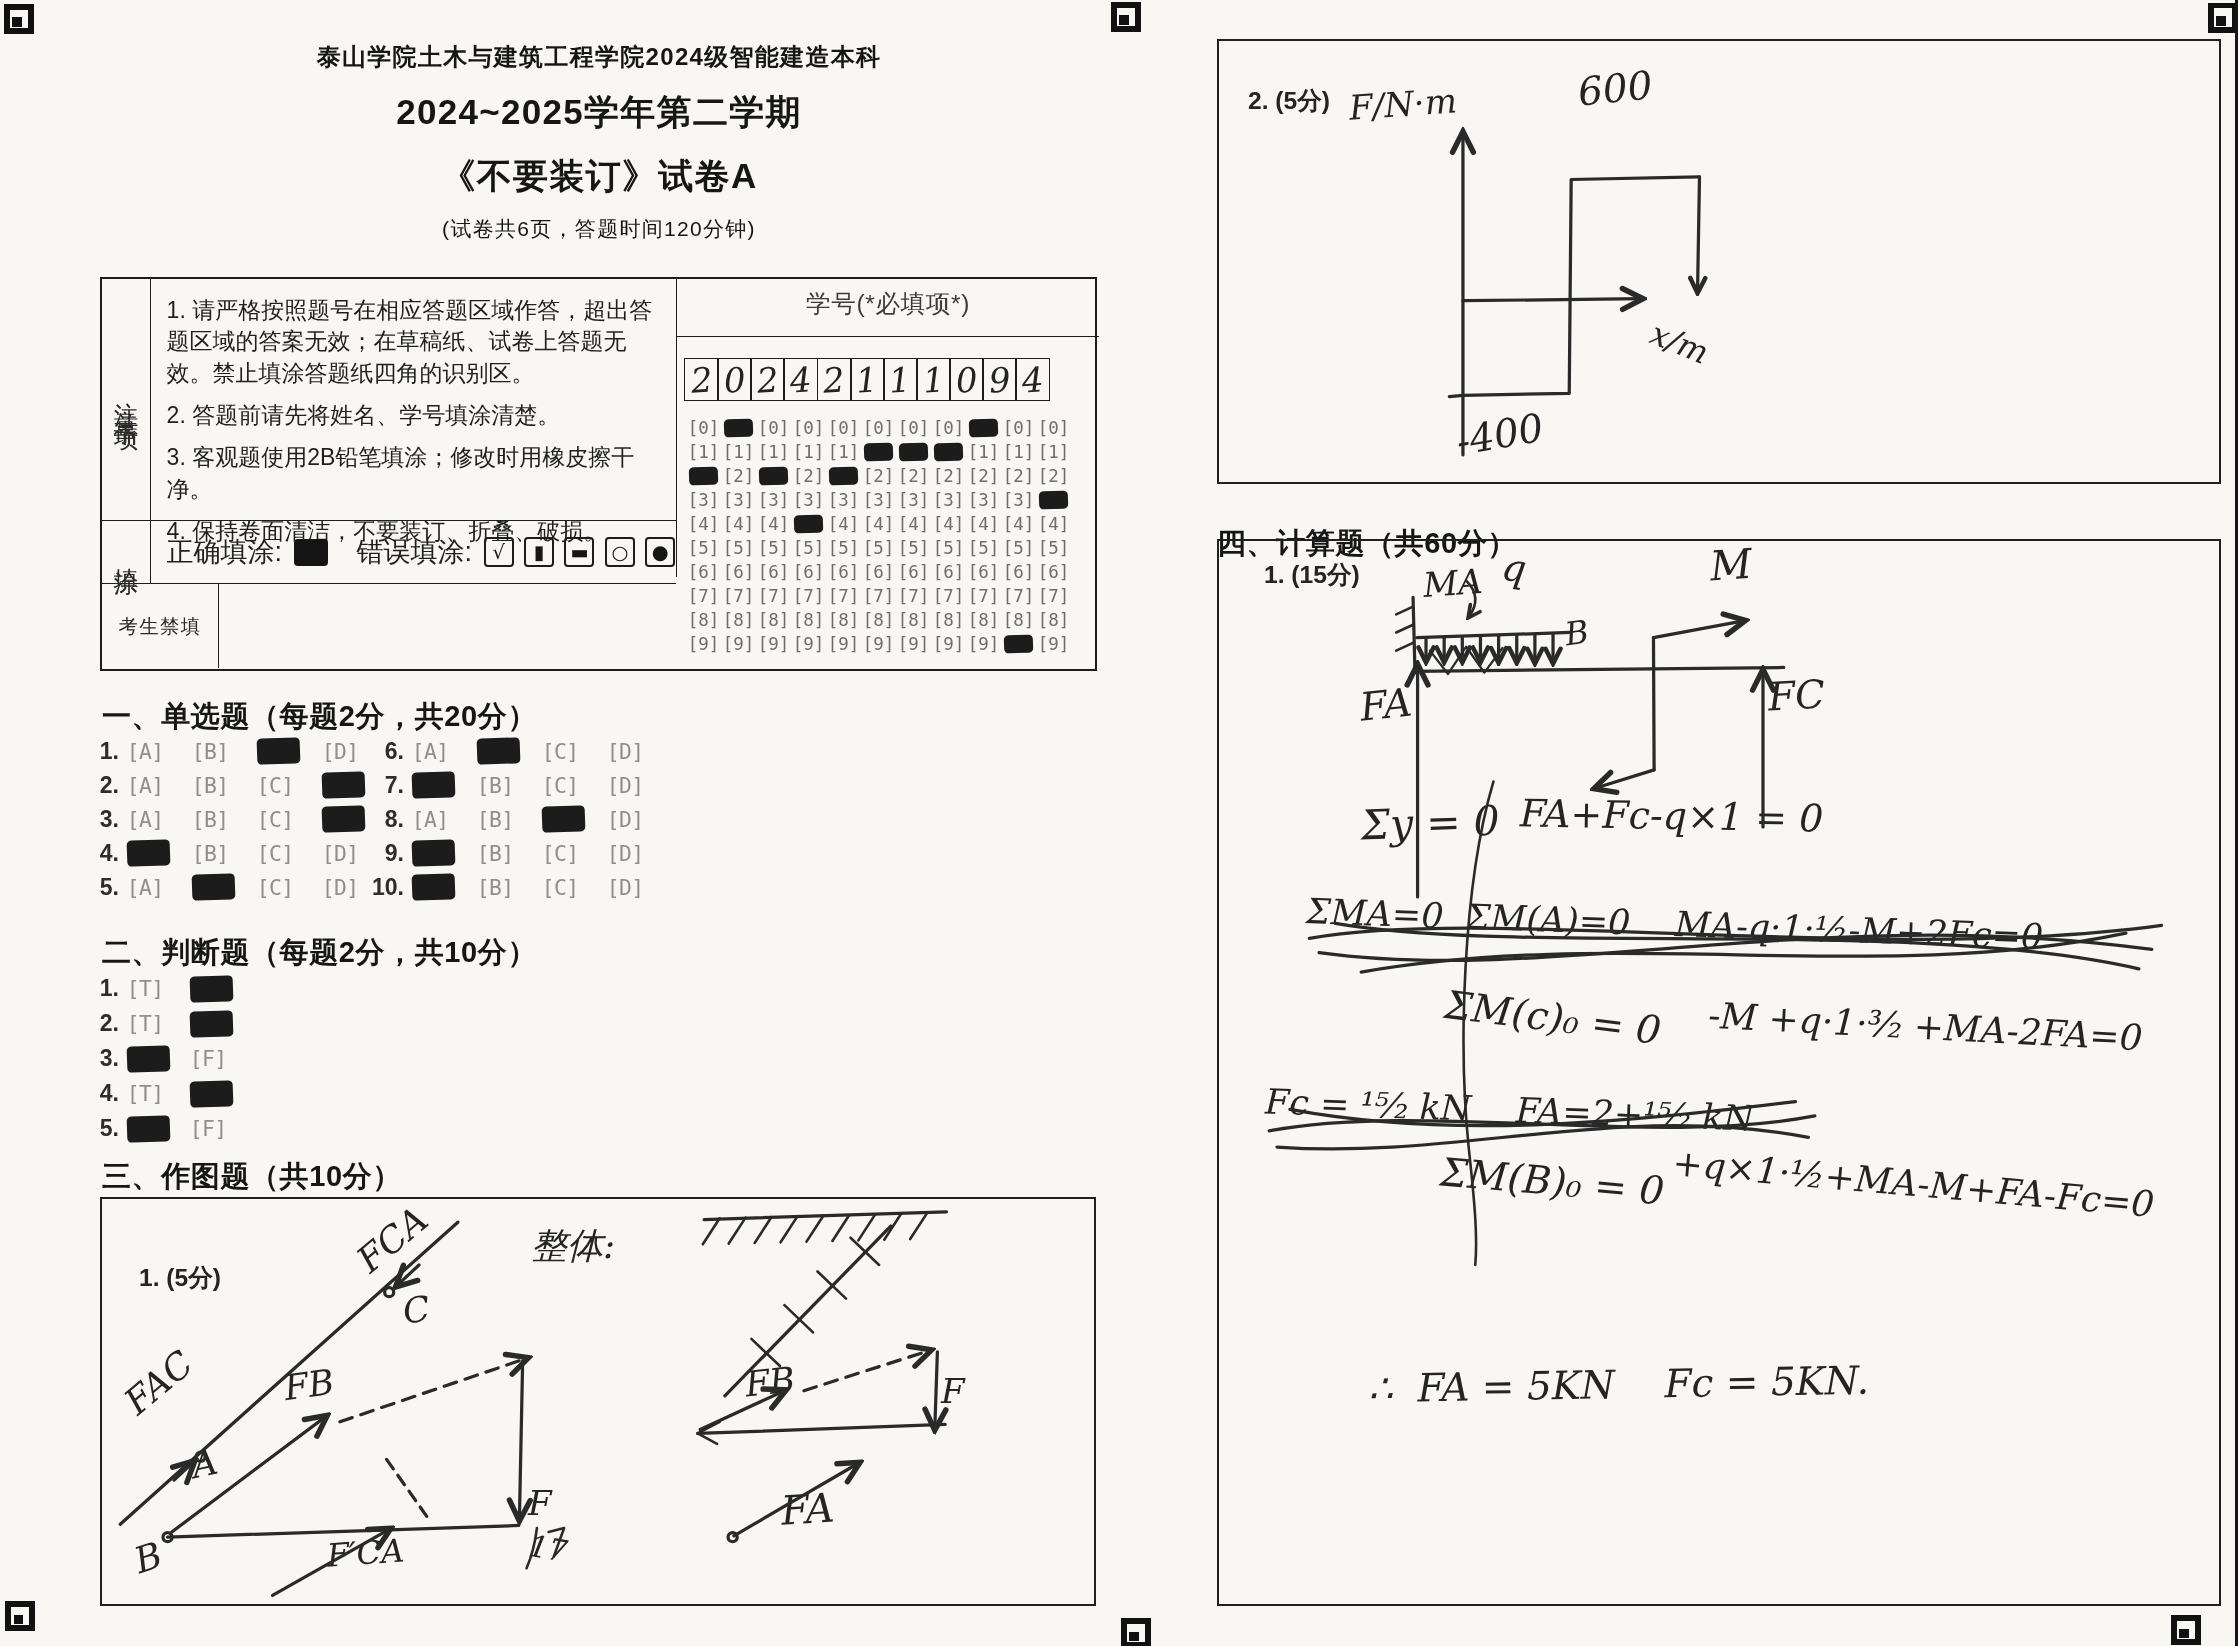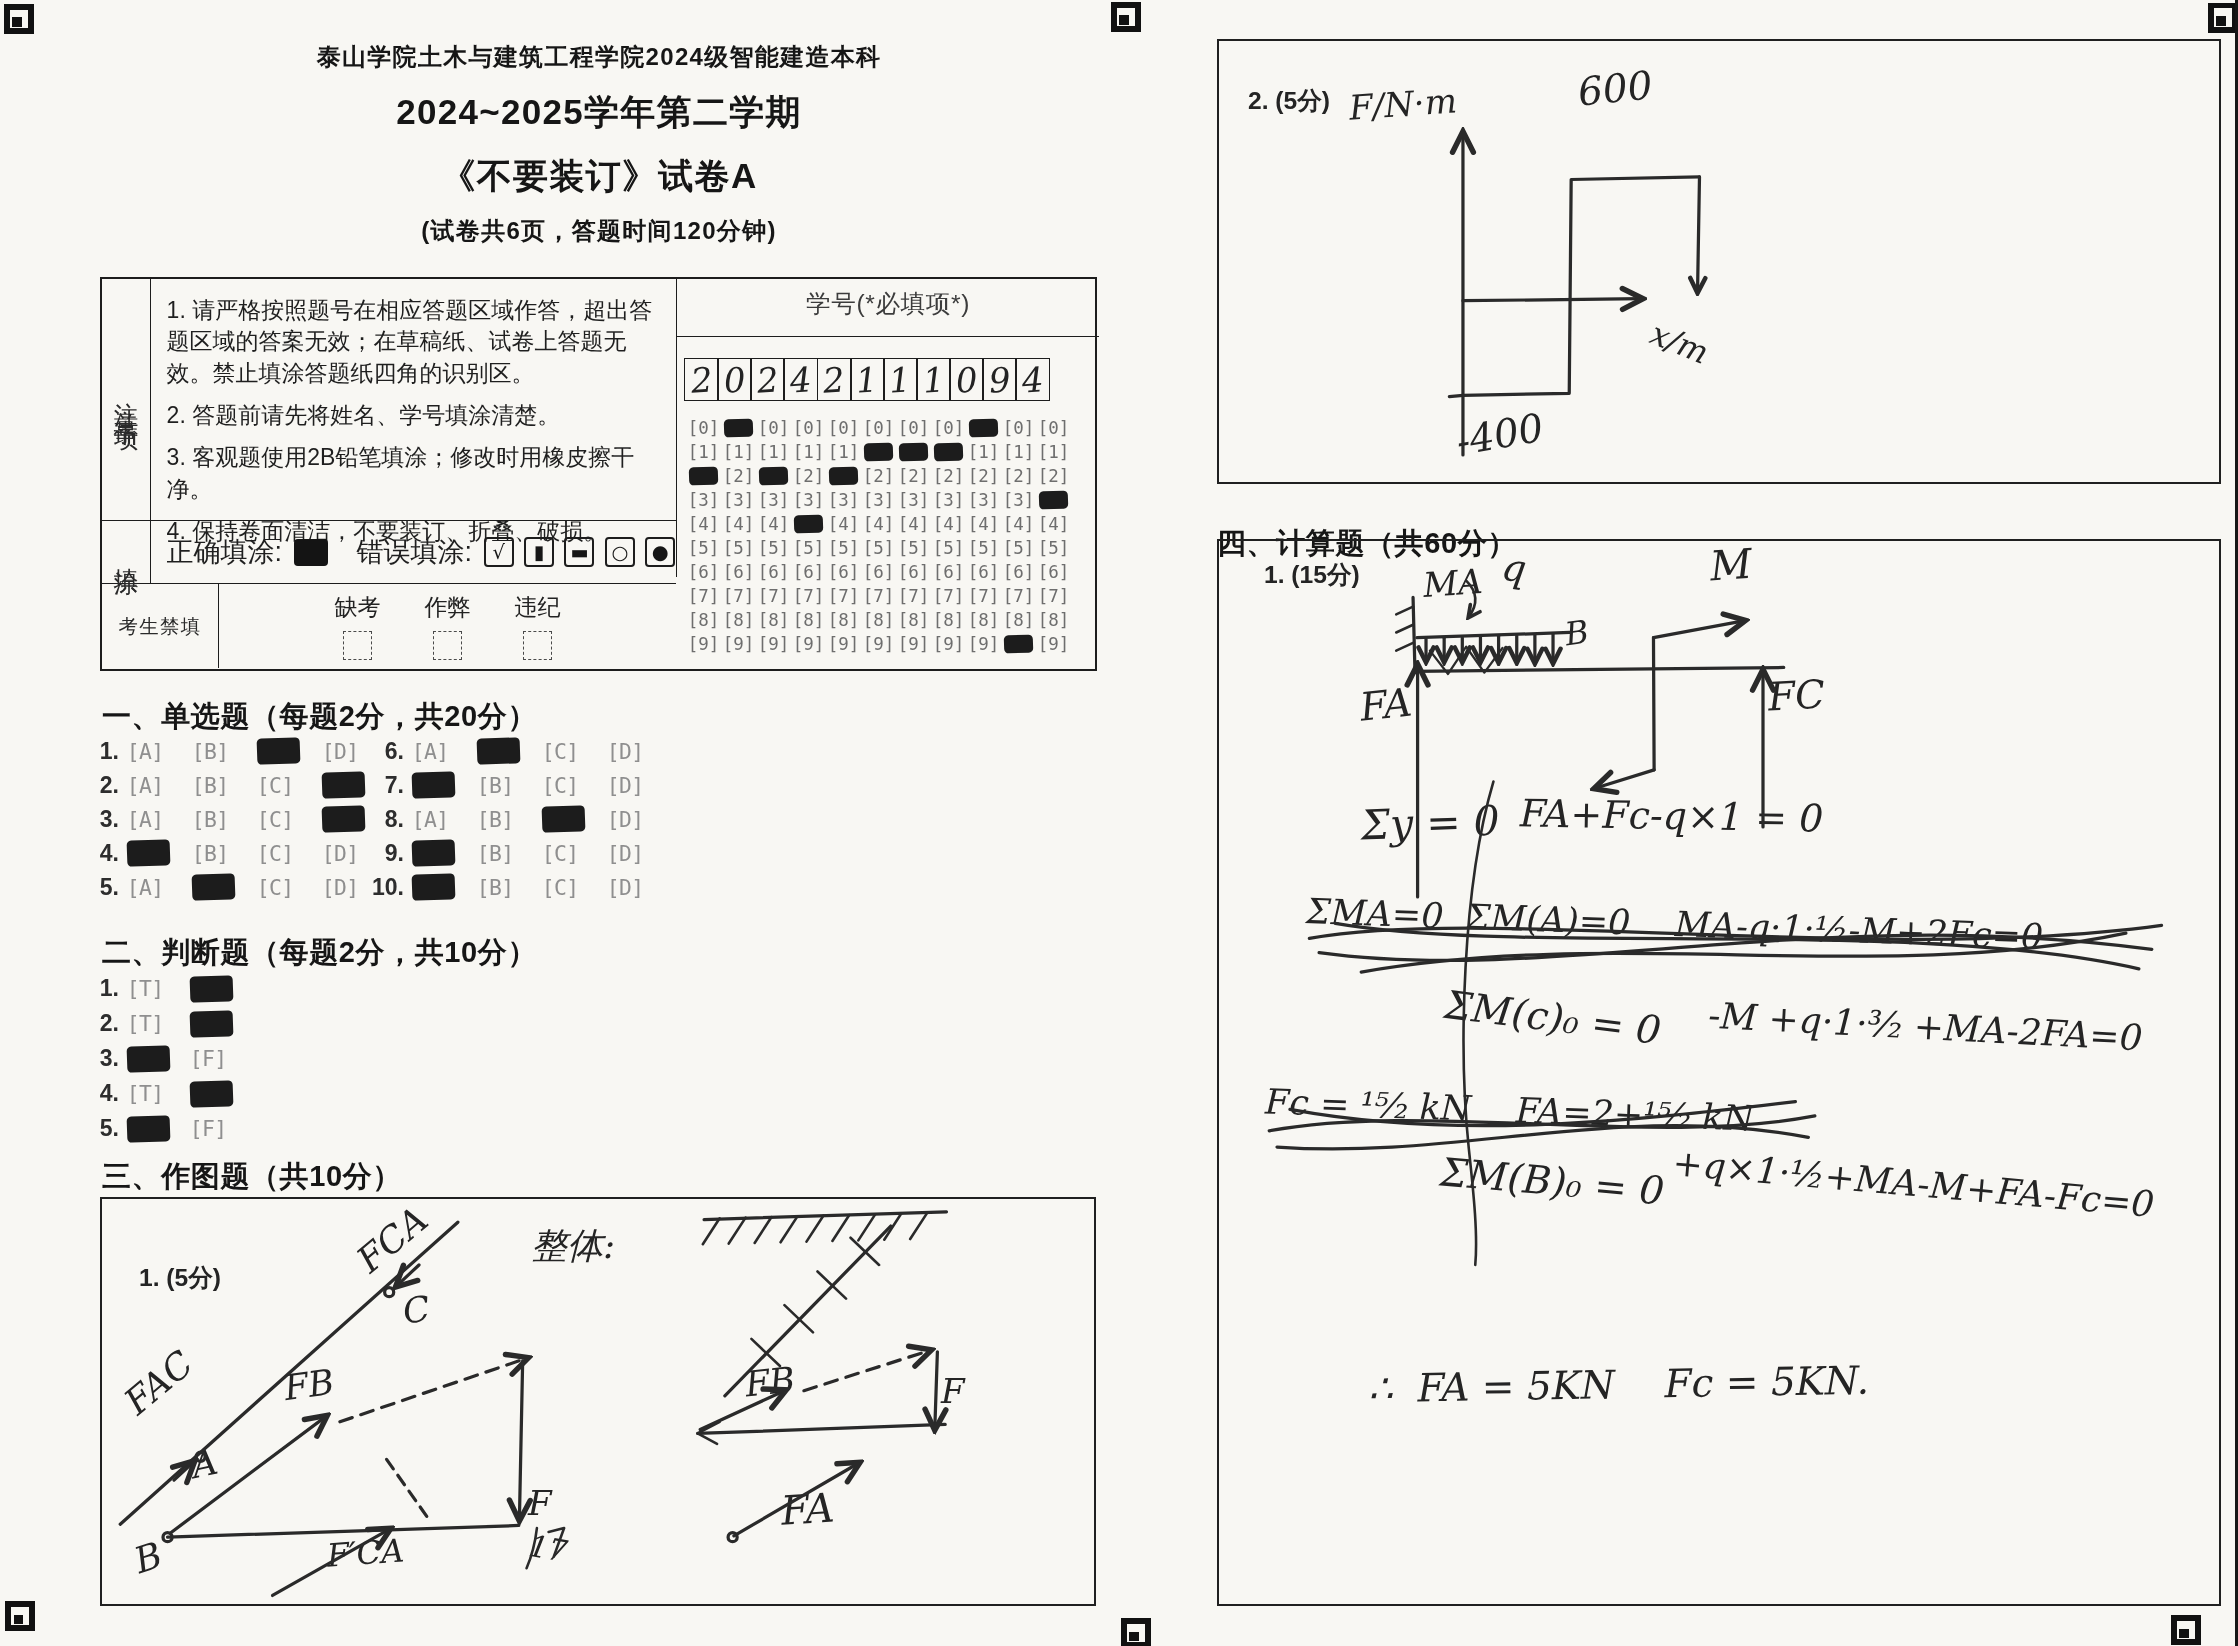--- a/index.html
+++ b/index.html
@@ -8,21 +8,21 @@
   .edge-strip{position:absolute;right:0;top:0;width:3.9px;height:100%;background:#161616;}
   
   .mark{position:absolute;width:30px;height:30px;background:#111;}
   .mark::before{content:"";position:absolute;left:5.8px;top:5.8px;right:5.8px;bottom:5.8px;background:#f8f7f3;}
   .mark::after{content:"";position:absolute;left:8.4px;top:13.6px;width:9.7px;height:9.7px;background:#111;}
   
   .title-block{position:absolute;left:100px;top:41px;width:998px;text-align:center;letter-spacing:1.3px;color:#161616;}
   .t1{font-size:24px;font-weight:600;margin-bottom:15.6px;}
   .t2{font-size:35px;font-weight:600;margin-bottom:17px;}
   .t3{font-size:35px;font-weight:600;margin-bottom:15.6px;}
-  .t4{font-size:24px;font-weight:700;}
+  .t4{font-size:21px;font-weight:400;}
   
   .notice-table{position:absolute;left:100px;top:277px;width:997px;height:394px;border:2.6px solid #1d1d1d;box-sizing:border-box;}
   .rowA,.rowB,.rowC{position:absolute;left:0;width:574px;box-sizing:border-box;display:flex;}
   .rowA{top:0;height:242px;border-bottom:1.9px solid #1d1d1d;}
   .rowB{top:242px;height:63px;border-bottom:1.9px solid #1d1d1d;}
   .rowC{top:305px;height:84px;}
   .side{border-right:1.9px solid #1d1d1d;display:flex;align-items:center;justify-content:center;box-sizing:border-box;flex:none;}
   .sideA,.sideB{width:49px;}
   .sideC{width:117px;}
   .vtext{writing-mode:vertical-rl;letter-spacing:9px;font-size:24.6px;color:#2a2a2a;}
@@ -115,34 +115,20 @@
             <span class="wbox">▬</span>
             <span class="wbox">○</span>
             <span class="wbox">●</span>
           </span>
       </div>
     </div>
     <div class="rowC">
       <div class="side sideC">
         <span>考生禁填</span>
       </div>
-      <div class="forb-content" id="forbidden">
-          <div class="fcol">
-            <div class="flab">缺考</div>
-            <div class="fbox"></div>
-          </div>
-          <div class="fcol">
-            <div class="flab">作弊</div>
-            <div class="fbox"></div>
-          </div>
-          <div class="fcol">
-            <div class="flab">违纪</div>
-            <div class="fbox"></div>
-          </div>
-        </div>
     </div>
     <div class="sid-panel">
       <div class="sid-title">学号(*必填项*)</div>
       <div class="sid-rule"></div>
       <div class="sid-digits" id="sidDigits">
           <div class="digit-cell">
             <span class="hw-digit">2</span>
           </div>
           <div class="digit-cell">
             <span class="hw-digit">0</span>

